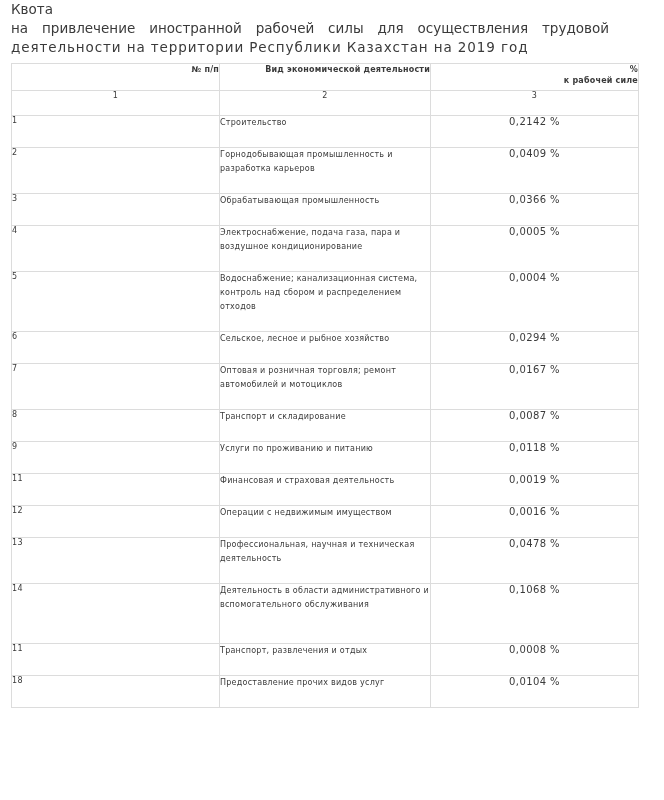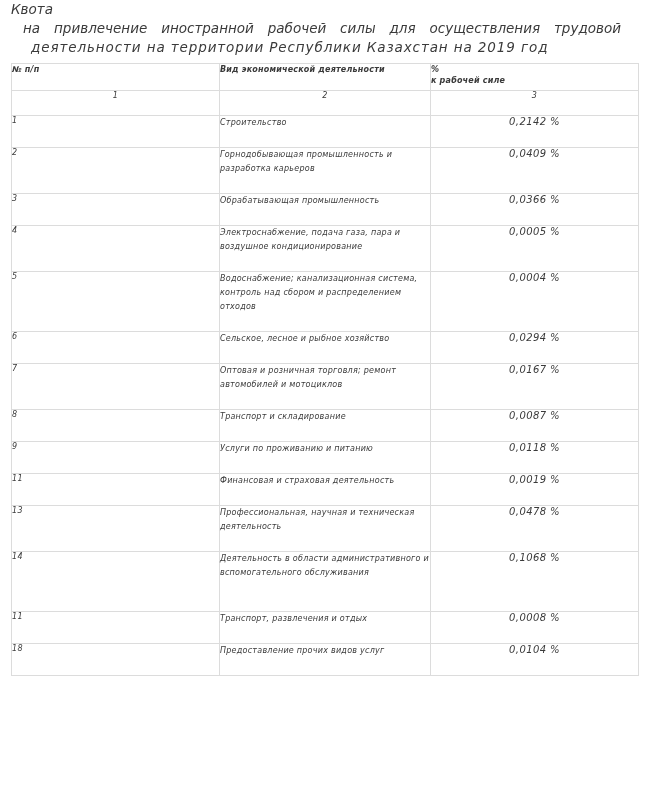--- a/index.html
+++ b/index.html
@@ -14,21 +14,20 @@
     font-family: "DejaVu Sans", sans-serif;
     color: #333333;
     -webkit-font-smoothing: antialiased;
   }
 
   #page {
     position: relative;
     width: 664px;
     height: 640px;
     background: #ffffff;
-    font-style: italic;
   }
 
   
   .title-block {
     position: absolute;
     left: 11px;
     top: 0px;
     width: 630px;
     font-size: 13.5px;
     line-height: 19px;
@@ -37,26 +36,24 @@
   }
   .title-line-1 {
     display: block;
     letter-spacing: 0px;
   }
   .title-line-2 {
     display: block;
     text-align: justify;
     text-align-last: justify;
     width: 598px;
-    margin-left: 12px;
   }
   .title-line-3 {
     display: block;
     letter-spacing: 0.9px;
-    margin-left: 20px;
   }
 
   
   .quota-table {
     position: absolute;
     left: 11px;
     top: 63px;
     width: 627px;
     border-collapse: collapse;
     table-layout: fixed;
@@ -70,21 +67,21 @@
     padding: 0;
     background: #ffffff;
   }
 
   col.c-num   { width: 208px; }
   col.c-desc  { width: 211px; }
   col.c-pct   { width: 208px; }
 
   
   .hdr-cell {
-    text-align: left;
+    text-align: right;
     font-weight: bold;
     font-size: 8px;
     line-height: 11px;
     height: 26px;
     padding-top: 6px;
     letter-spacing: 0.2px;
   }
   .hdr-cell .sub {
     display: block;
   }
@@ -197,20 +194,25 @@
         <tr class="row-h1">
           <td class="cell-num">9</td>
           <td class="cell-desc">Услуги по проживанию и питанию</td>
           <td class="cell-pct">0,0118 %</td>
         </tr>
         <tr class="row-h1">
           <td class="cell-num">11</td>
           <td class="cell-desc">Финансовая и страховая деятельность</td>
           <td class="cell-pct">0,0019 %</td>
         </tr>
+        <tr class="row-h1">
+          <td class="cell-num">12</td>
+          <td class="cell-desc">Операции с недвижимым имуществом</td>
+          <td class="cell-pct">0,0016 %</td>
+        </tr>
         <tr class="row-h2">
           <td class="cell-num">13</td>
           <td class="cell-desc">Профессиональная, научная и техническая деятельность</td>
           <td class="cell-pct">0,0478 %</td>
         </tr>
         <tr class="row-h3">
           <td class="cell-num">14</td>
           <td class="cell-desc">Деятельность в области административного и вспомогательного обслуживания</td>
           <td class="cell-pct">0,1068 %</td>
         </tr>

